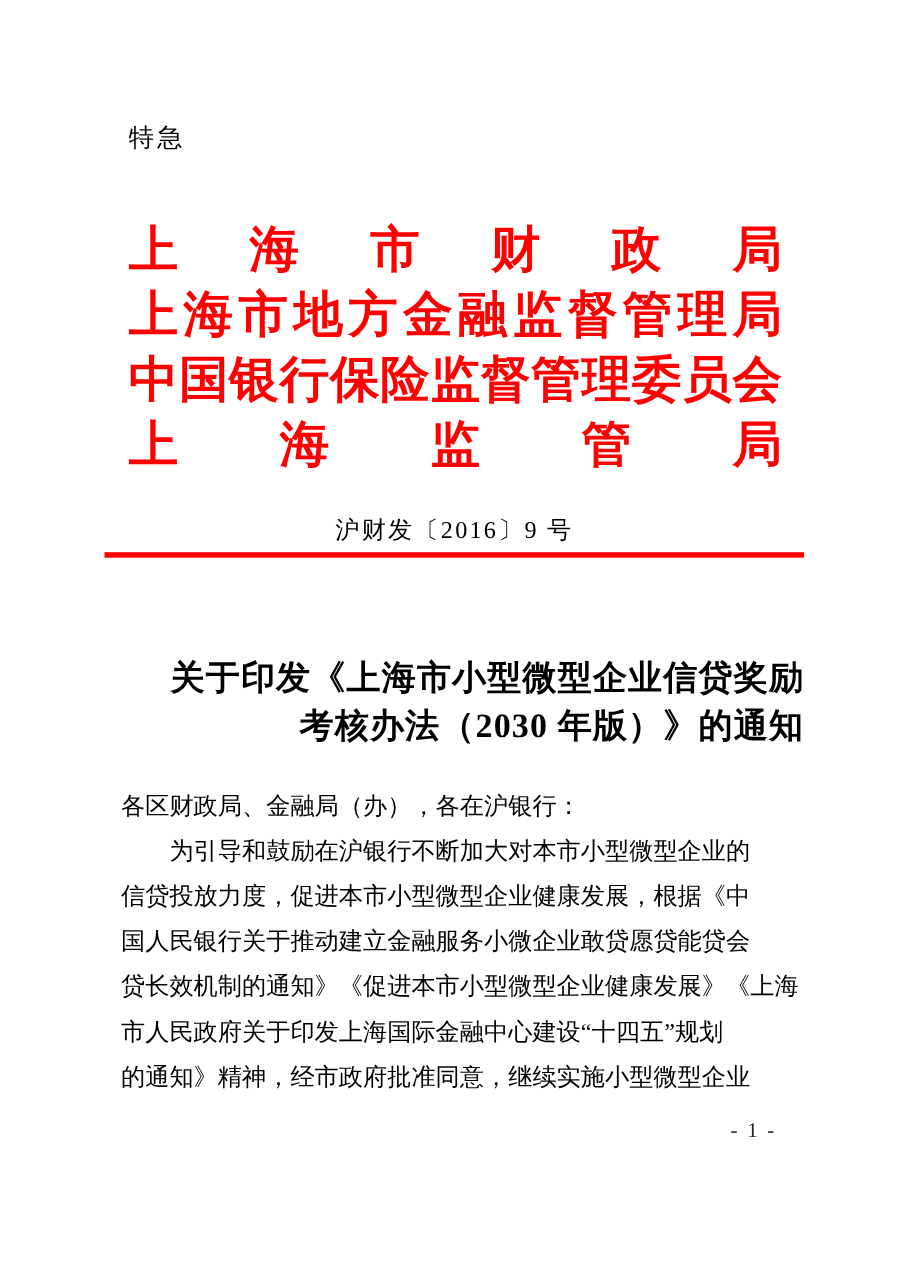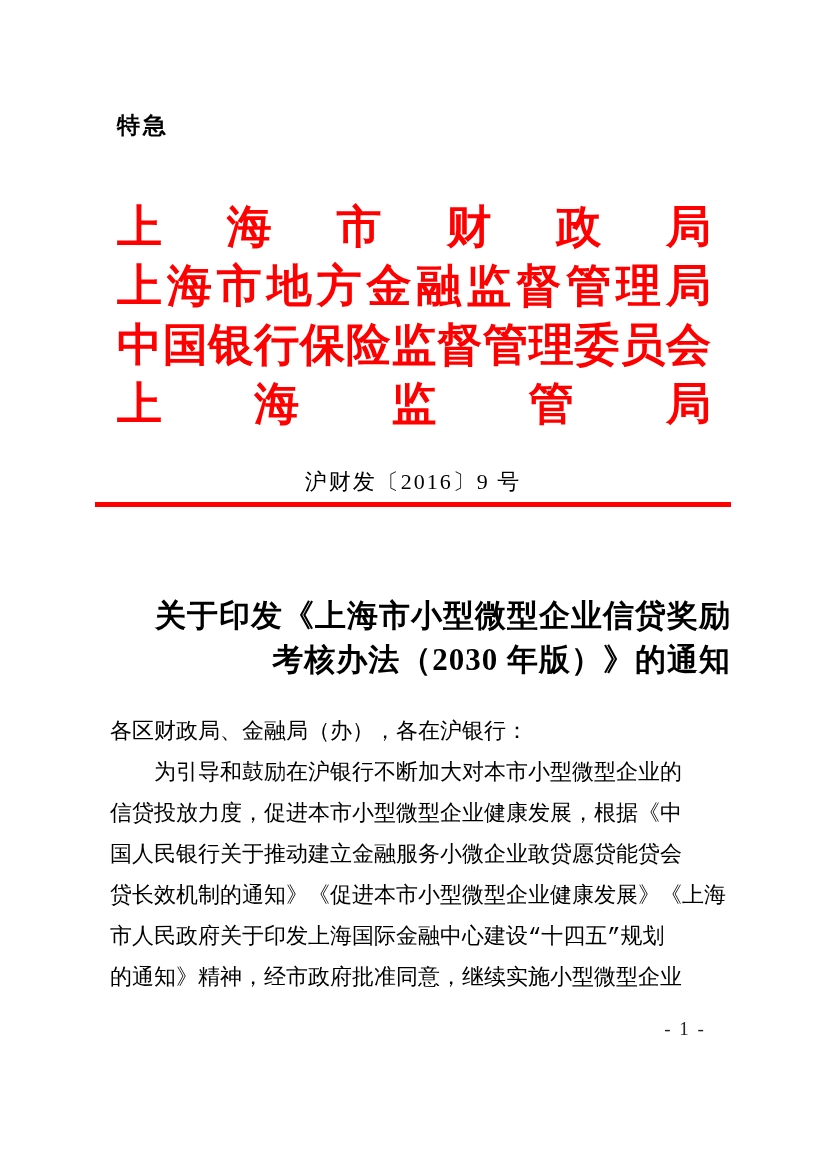--- a/index.html
+++ b/index.html
@@ -12,21 +12,21 @@
     font-family: "Liberation Serif", "DejaVu Serif", serif;
     color: #000000;
   }
 
   .urgency {
     position: absolute;
     left: 117px;
     top: 110px;
     font-family: "Liberation Sans", "DejaVu Sans", sans-serif;
     font-size: 23px;
-    font-weight: bold;
+    font-weight: normal;
     letter-spacing: 3px;
     color: #000000;
   }
 
   .org-block {
     position: absolute;
     left: 117px;
     top: 197px;
     width: 594px;
   }
@@ -77,21 +77,21 @@
 
   .body-text {
     position: absolute;
     left: 110px;
     top: 712px;
     width: 606px;
     font-size: 22px;
     line-height: 41px;
     color: #000000;
   }
-  .body-line { white-space: nowrap; font-family: Liberation Mono, monospace; }
+  .body-line { white-space: nowrap; }
   .body-line.indent { text-indent: 2em; }
 
   .page-number {
     position: absolute;
     left: 645px;
     top: 1018px;
     width: 80px;
     font-size: 19px;
     letter-spacing: 2px;
     text-align: center;

